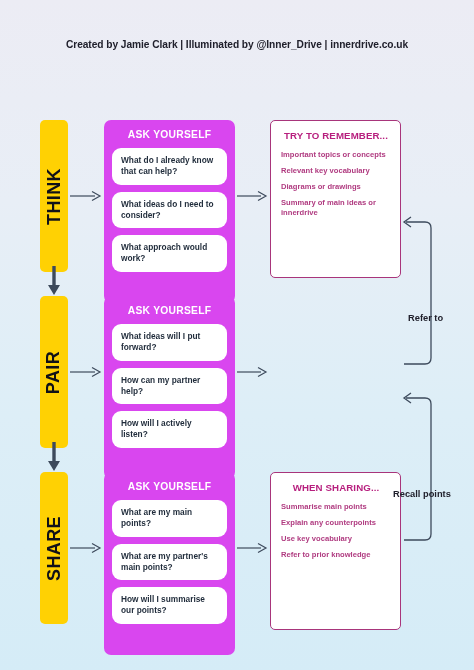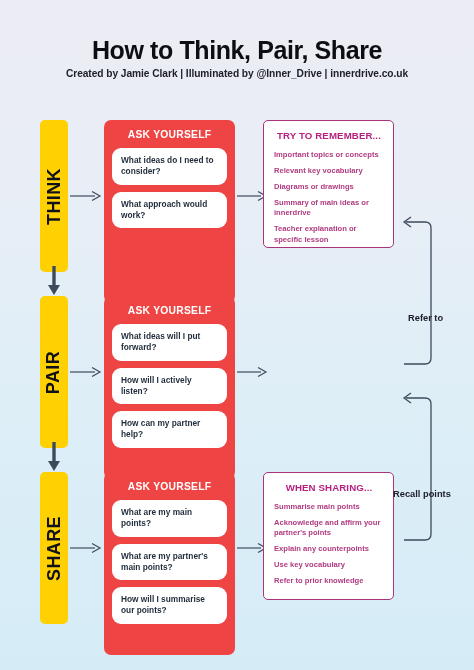--- a/index.html
+++ b/index.html
@@ -81,21 +81,21 @@
   .da-think { top: 266px; }
   .da-pair  { top: 442px; }
 
   
   .blue-panel {
     position: absolute;
     left: 104px;
     top: 0;
     width: 131px;
     height: 183px;
-    background: #ef4444;
+    background: #d946ef;
     border-radius: 7px;
     padding: 9px 8px 8px 8px;
   }
   .blue-heading {
     text-align: center;
     color: #ffffff;
     font-size: 10.3px;
     font-weight: 700;
     letter-spacing: 0.25px;
     margin-bottom: 8px;
@@ -113,24 +113,24 @@
   .pill span {
     font-size: 8.3px;
     font-weight: 600;
     color: #1f2b3a;
     line-height: 1.36;
   }
 
   
   .magenta-panel {
     position: absolute;
-    left: 263px;
+    left: 270px;
     top: 0;
     width: 131px;
-    height: 128px;
+    height: 158px;
     background: #ffffff;
     border: 1.4px solid #a8357b;
     border-radius: 5px;
     padding: 9px 9px 7px 10px;
   }
   .magenta-heading {
     text-align: center;
     color: #b71f7e;
     font-size: 9.7px;
     font-weight: 700;
@@ -174,39 +174,41 @@
   }
   .lbl-refer  { left: 408px; top: 281px; }
   .lbl-recall { left: 393px; top: 457px; }
 
   svg { display: block; overflow: visible; }
 </style>
 </head>
 <body>
 
 <div class="header">
-  <div class="title">How to Think, Pair, Share</div>
   <div class="subtitle">Created by Jamie Clark | Illuminated by @Inner_Drive | innerdrive.co.uk</div>
 </div>
 
 <div class="stage row-think">
 
   <div class="yellow-bar">
     <span class="vlabel">THINK</span>
   </div>
 
   <div class="h-arrow ha-yb">
     <svg width="32" height="12" viewBox="0 0 32 12">
       <line x1="0" y1="6" x2="25" y2="6" stroke="#3d4a5c" stroke-width="1.2"></line>
       <polyline points="22,1.5 30,6 22,10.5" fill="none" stroke="#3d4a5c" stroke-width="1.2"></polyline>
     </svg>
   </div>
 
   <div class="blue-panel">
     <div class="blue-heading">ASK YOURSELF</div>
+    <div class="pill">
+      <span>What do I already know that can help?</span>
+    </div>
     <div class="pill">
       <span>What ideas do I need to consider?</span>
     </div>
     <div class="pill">
       <span>What approach would work?</span>
     </div>
   </div>
 
   <div class="h-arrow ha-bm">
     <svg width="31" height="12" viewBox="0 0 31 12">
@@ -214,21 +216,20 @@
       <polyline points="21,1.5 29,6 21,10.5" fill="none" stroke="#3d4a5c" stroke-width="1.2"></polyline>
     </svg>
   </div>
 
   <div class="magenta-panel">
     <div class="magenta-heading">TRY TO REMEMBER...</div>
     <div class="mitem">Important topics or concepts</div>
     <div class="mitem">Relevant key vocabulary</div>
     <div class="mitem">Diagrams or drawings</div>
     <div class="mitem">Summary of main ideas or innerdrive</div>
-    <div class="mitem">Teacher explanation or specific lesson</div>
   </div>
 </div>
 
 <div class="down-arrow da-think">
   <svg width="14" height="30" viewBox="0 0 14 30">
     <line x1="7" y1="0" x2="7" y2="21" stroke="#3d4a5c" stroke-width="3.4"></line>
     <polygon points="1,19 13,19 7,29" fill="#3d4a5c"></polygon>
   </svg>
 </div>
 
@@ -244,24 +245,24 @@
       <polyline points="22,1.5 30,6 22,10.5" fill="none" stroke="#3d4a5c" stroke-width="1.2"></polyline>
     </svg>
   </div>
 
   <div class="blue-panel">
     <div class="blue-heading">ASK YOURSELF</div>
     <div class="pill">
       <span>What ideas will I put forward?</span>
     </div>
     <div class="pill">
+      <span>How can my partner help?</span>
+    </div>
+    <div class="pill">
       <span>How will I actively listen?</span>
-    </div>
-    <div class="pill">
-      <span>How can my partner help?</span>
     </div>
   </div>
 
   <div class="h-arrow ha-bm">
     <svg width="31" height="12" viewBox="0 0 31 12">
       <line x1="0" y1="6" x2="24" y2="6" stroke="#3d4a5c" stroke-width="1.2"></line>
       <polyline points="21,1.5 29,6 21,10.5" fill="none" stroke="#3d4a5c" stroke-width="1.2"></polyline>
     </svg>
   </div>
 
@@ -303,21 +304,20 @@
   <div class="h-arrow ha-bm">
     <svg width="31" height="12" viewBox="0 0 31 12">
       <line x1="0" y1="6" x2="24" y2="6" stroke="#3d4a5c" stroke-width="1.2"></line>
       <polyline points="21,1.5 29,6 21,10.5" fill="none" stroke="#3d4a5c" stroke-width="1.2"></polyline>
     </svg>
   </div>
 
   <div class="magenta-panel">
     <div class="magenta-heading">WHEN SHARING...</div>
     <div class="mitem">Summarise main points</div>
-    <div class="mitem">Acknowledge and affirm your partner's points</div>
     <div class="mitem">Explain any counterpoints</div>
     <div class="mitem">Use key vocabulary</div>
     <div class="mitem">Refer to prior knowledge</div>
   </div>
 </div>
 
 <div class="loop loop-refer">
   <svg width="42" height="150" viewBox="0 0 42 150">
     <path d="M 4 150 L 25 150 Q 31 150 31 144 L 31 14 Q 31 8 25 8 L 6 8" fill="none" stroke="#3d4a5c" stroke-width="1.3"></path>
     <polyline points="11,3 4,8 11,13" fill="none" stroke="#3d4a5c" stroke-width="1.3"></polyline>

